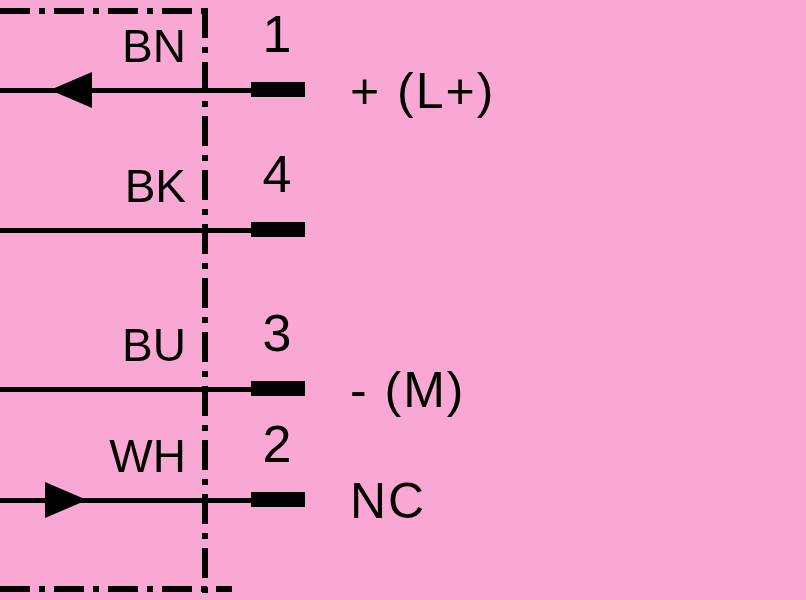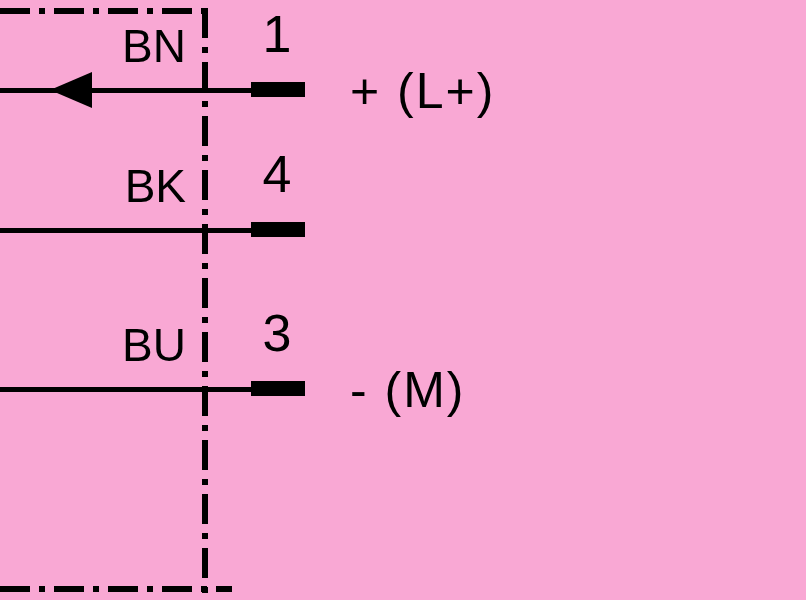--- a/index.html
+++ b/index.html
@@ -81,14 +81,22 @@
   </div>
 
   <div class="row r2">
     <div class="wire-label">BU</div>
     <div class="pin">3</div>
     <div class="wire"></div>
     <div class="terminal"></div>
     <div class="func">- (M)</div>
   </div>
 
+  <div class="row r3">
+    <div class="wire-label">WH</div>
+    <div class="pin">2</div>
+    <div class="wire"></div>
+    <div class="arrow-right"></div>
+    <div class="terminal"></div>
+    <div class="func">NC</div>
+  </div>
 
 </div>
 
 </body></html>

